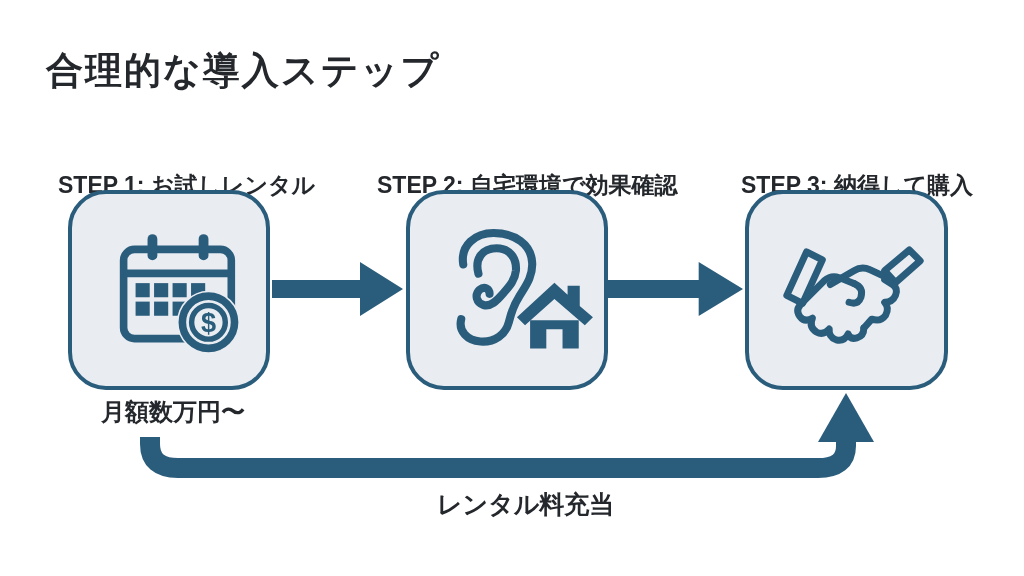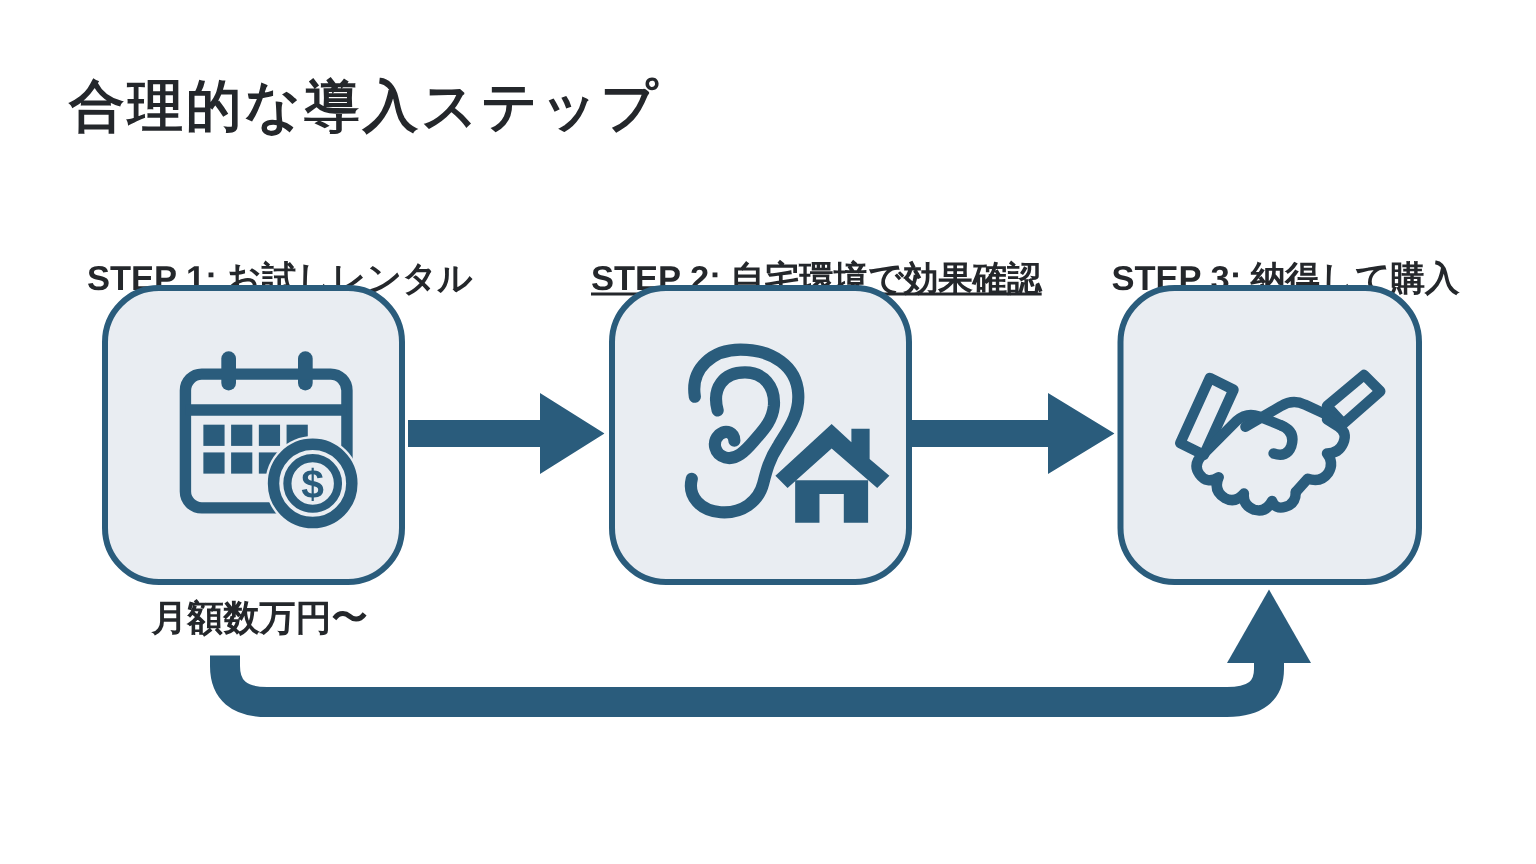--- a/index.html
+++ b/index.html
@@ -27,21 +27,21 @@
     letter-spacing:2px;
   }
   .step-label{
     position:absolute;top:146px;
     font-size:23px;font-weight:700;
     color:var(--text-dark);
     white-space:nowrap;
     margin-top:24px;
   }
   .step-label.s1{left:58px;}
-  .step-label.s2{left:394px;text-decoration:underline;}
+  .step-label.s2{left:377px;}
   .step-label.s3{left:741px;text-align:center;}
   .card{
     position:absolute;top:190px;
     width:202px;height:200px;
     box-sizing:border-box;
     background:var(--card-background);
     border:4px solid var(--accent);
     border-radius:38px;
   }
   .card.c1{left:68px;}
@@ -145,14 +145,15 @@
     </svg>
   </div>
 
   <div class="note">月額数万円〜</div>
 
   <svg class="return-arrow" viewBox="0 0 1024 576">
     <path d="M150 437 L150 444 Q150 468 178 468 L818 468 Q846 468 846 446 L846 441" fill="none" stroke="currentColor" stroke-width="20"></path>
     <polygon points="818,442 874,442 846,393" fill="currentColor"></polygon>
   </svg>
 
+  <div class="return-label">レンタル料充当</div>
 
 </div>
 
 </body></html>

